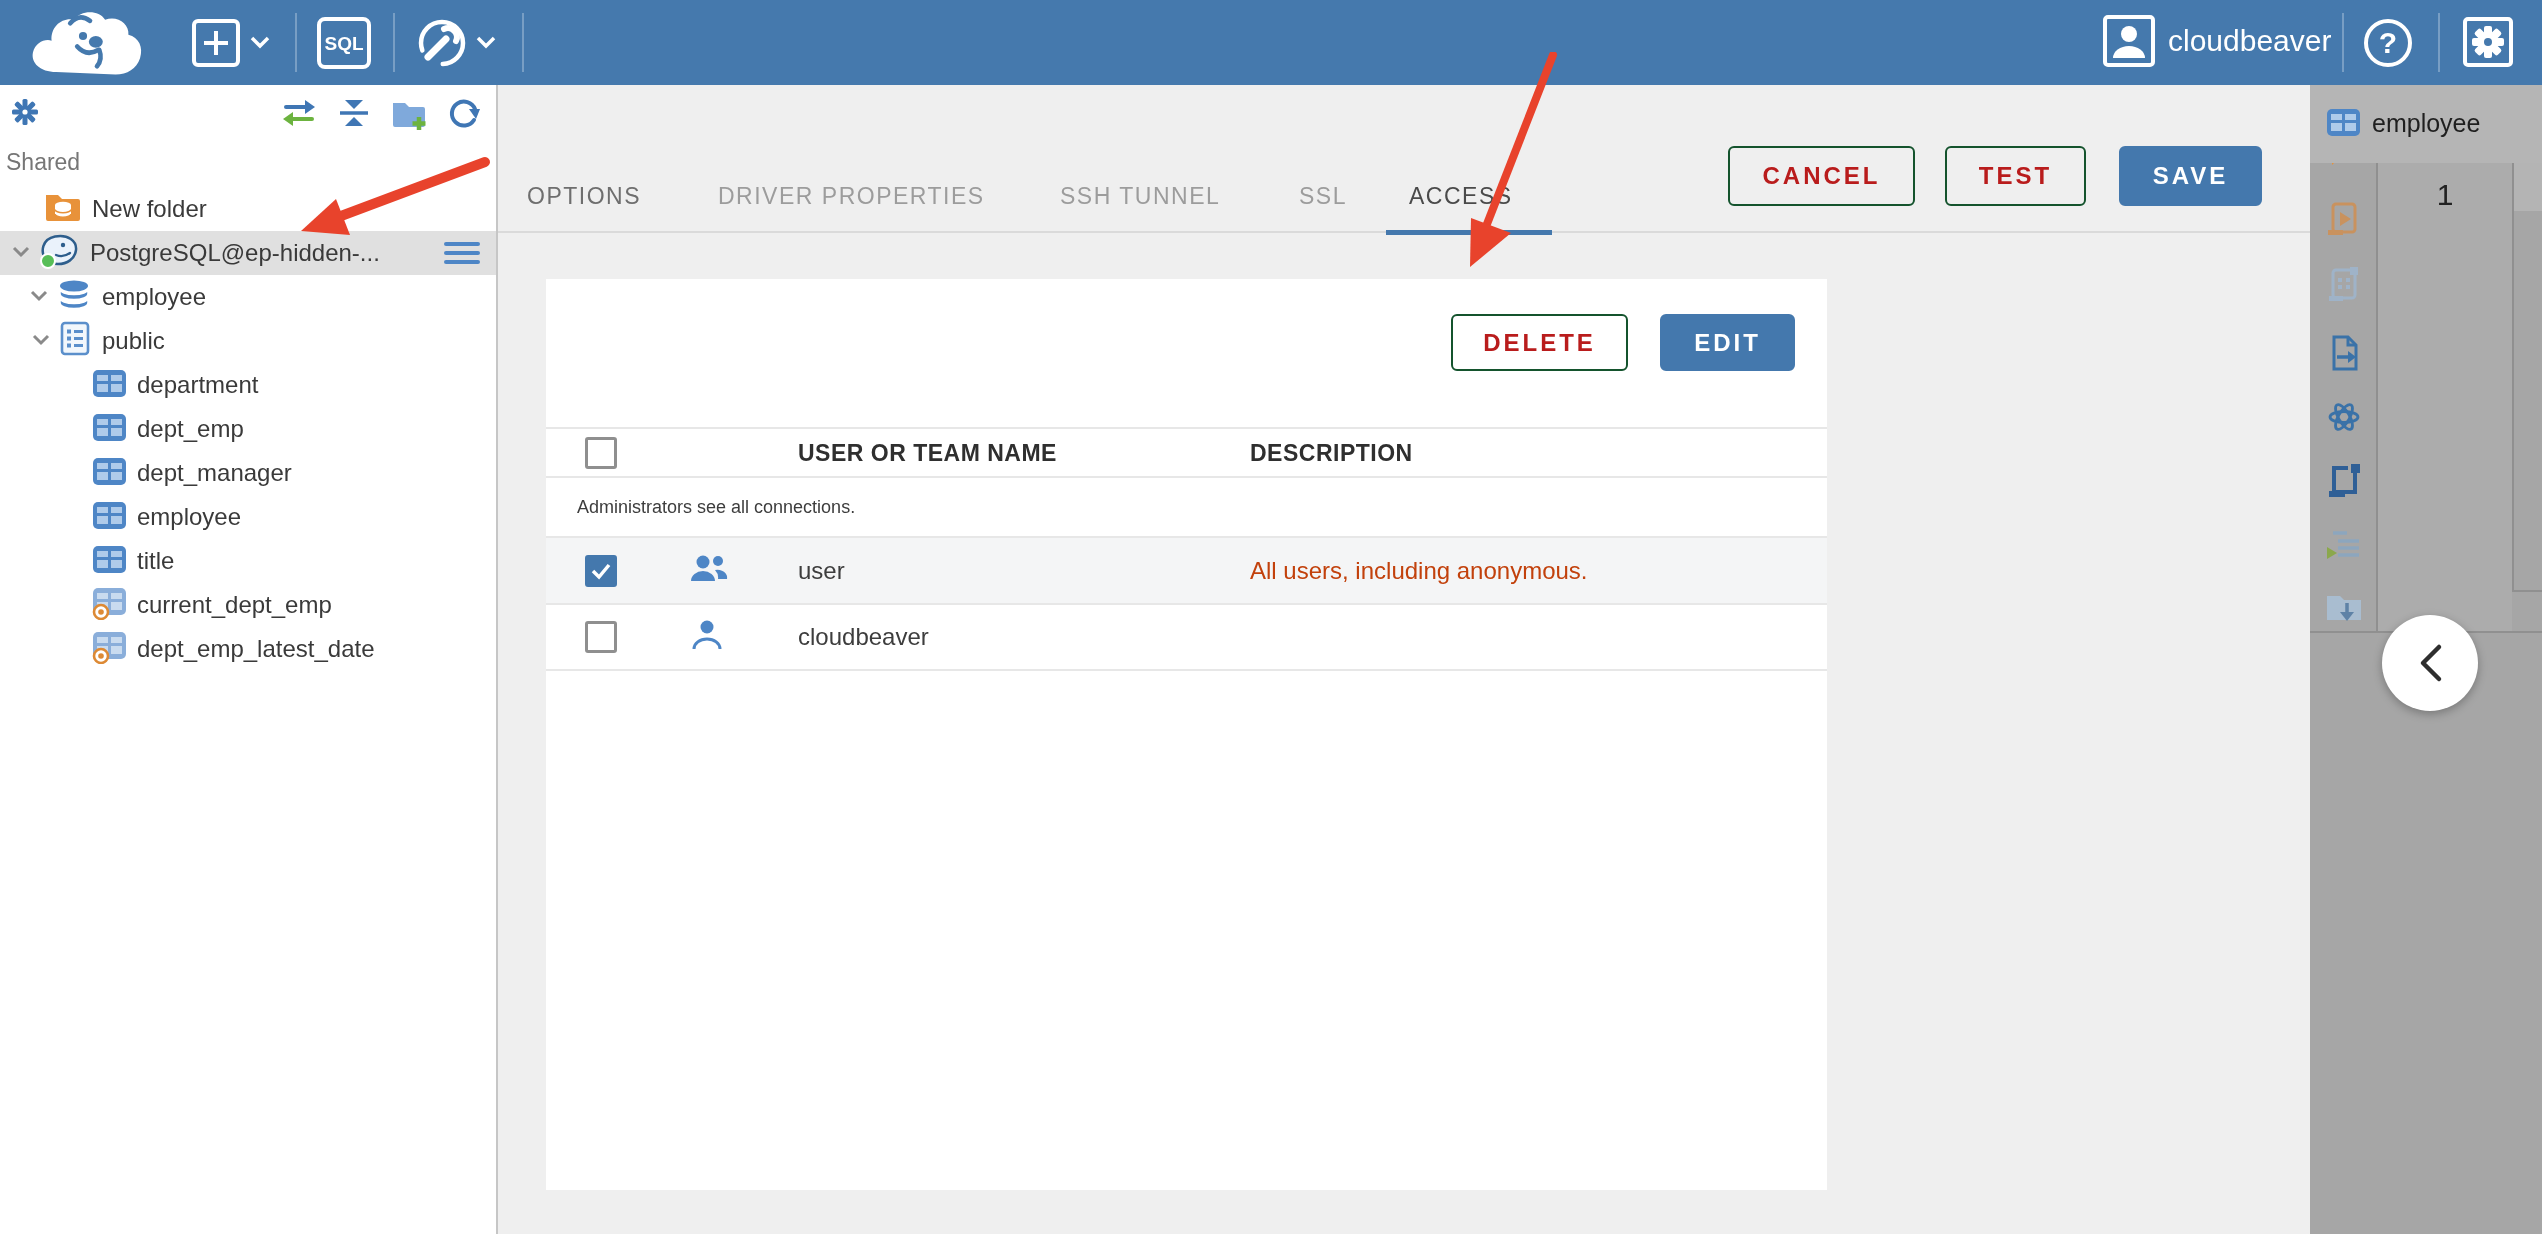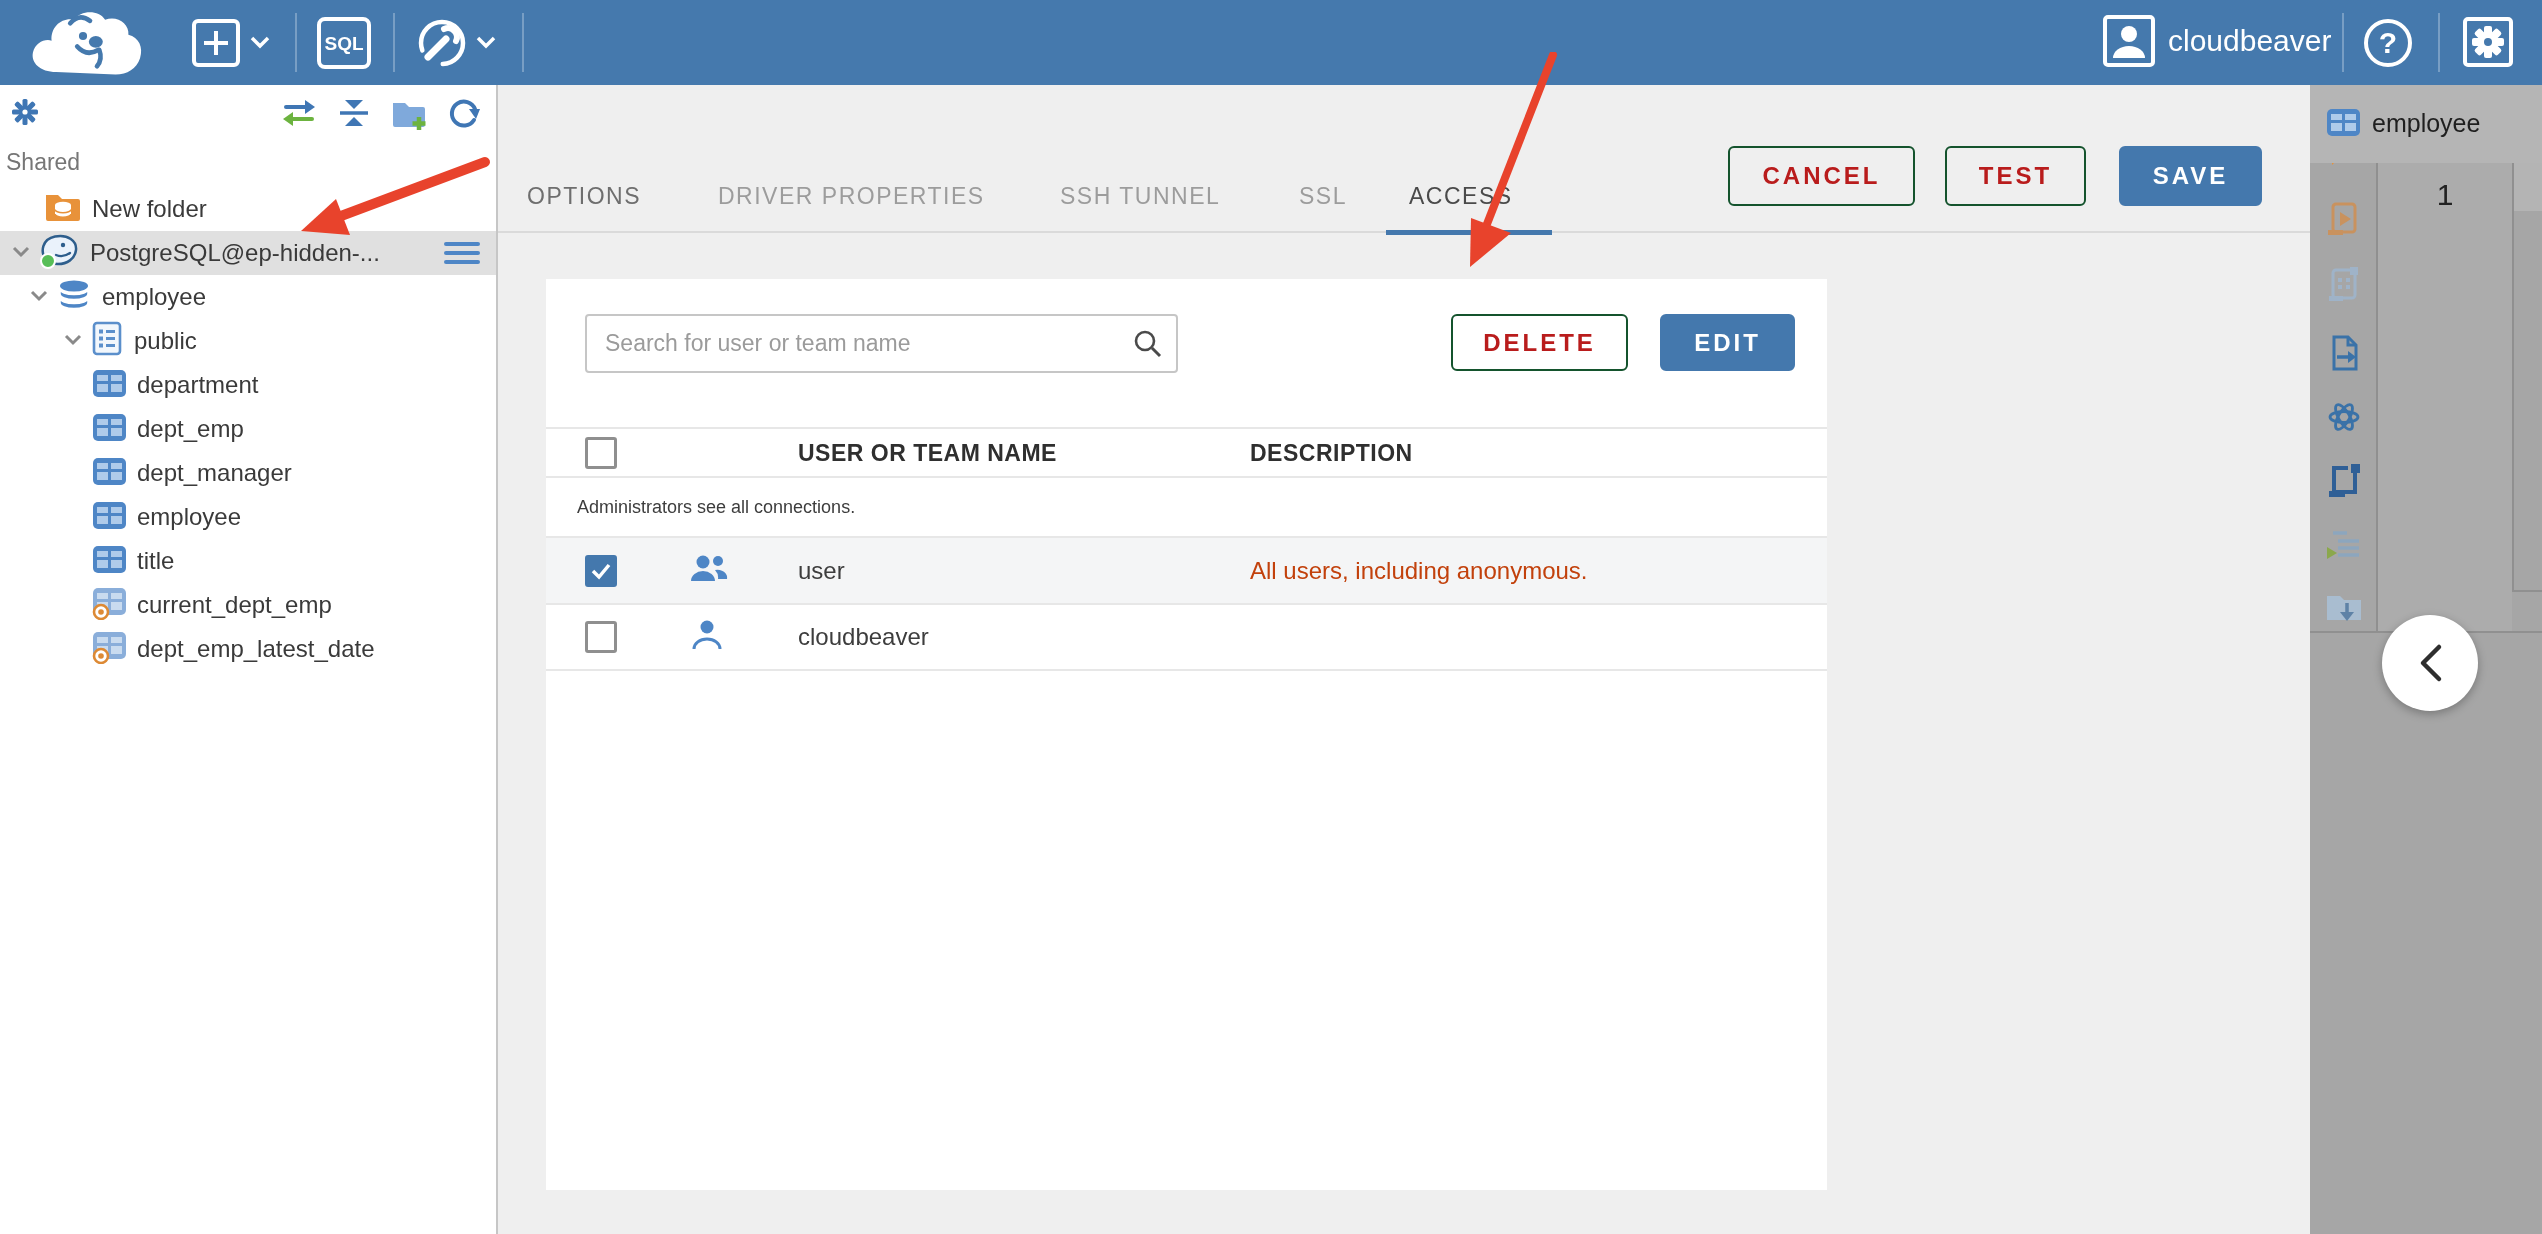--- a/index.html
+++ b/index.html
@@ -20,21 +20,21 @@
   .section-label { position:absolute; left:6px; top:64px; font-size:23px; color:#767676; }
   .tree { position:absolute; left:0; top:102px; width:496px; }
   .tree-row { position:relative; height:44px; display:flex; align-items:center; width:496px; }
   .tree-row.selected { background:#E0E0E0; }
   .tree-row .chev { flex:0 0 auto; margin-right:4px; }
   .tree-row .ticon { flex:0 0 auto; margin-right:10px; }
   .tree-row .tlabel { font-size:24px; color:#3A3A3A; white-space:nowrap; }
   .ind-folder { padding-left:44px; }
   .ind-conn { padding-left:8px; }
   .ind-db { padding-left:26px; }
-  .ind-schema { padding-left:60px;text-align:center; }
+  .ind-schema { padding-left:28px;text-align:center; }
   .ind-table { padding-left:92px; }
   .hamburger { position:absolute; right:16px; top:11px; width:36px; }
   .hamburger div { height:4px; background:#4E86C6; border-radius:2px; margin-bottom:5px; }
 
   
   .main { position:absolute; left:498px; top:85px; width:1812px; height:1149px; background:#EFEFEF; }
   .tabbar { position:absolute; left:0; top:0; width:1812px; height:148px; border-bottom:2px solid #DADADA; }
   .tab { position:absolute; top:98px; font-size:23px; letter-spacing:1.5px; color:#9C9C9C; cursor:default; white-space:nowrap; }
   .tab.first { color:#6E6E6E; }
   .tab.active { color:#4A4A4A; }
@@ -411,29 +411,20 @@
       <span class="tab" style="left:801px;">SSL</span>
       <span class="tab active" style="left:911px;">ACCESS</span>
       <span class="tab-underline"></span>
     </div>
 
     <div class="btn outline btn-cancel">CANCEL</div>
     <div class="btn outline btn-test">TEST</div>
     <div class="btn fill btn-save">SAVE</div>
 
     <div class="panel">
-      <div class="search-wrap">
-        <input type="text" placeholder="Search for user or team name" style="">
-        <span class="search-ico">
-          <svg width="32" height="32" viewBox="0 0 32 32">
-            <circle cx="13" cy="13" r="9" stroke="#4A4A4A" stroke-width="2.6" fill="none"></circle>
-            <line x1="20" y1="20" x2="28" y2="28" stroke="#4A4A4A" stroke-width="3"></line>
-          </svg>
-        </span>
-      </div>
       <div class="btn outline btn-delete">DELETE</div>
       <div class="btn fill btn-edit">EDIT</div>
 
       <div class="grid">
         <div class="grow header">
           <span class="cell c-check checkbox"></span>
           <span class="cell c-name h-label">USER OR TEAM NAME</span>
           <span class="cell c-desc h-label">DESCRIPTION</span>
         </div>
 

